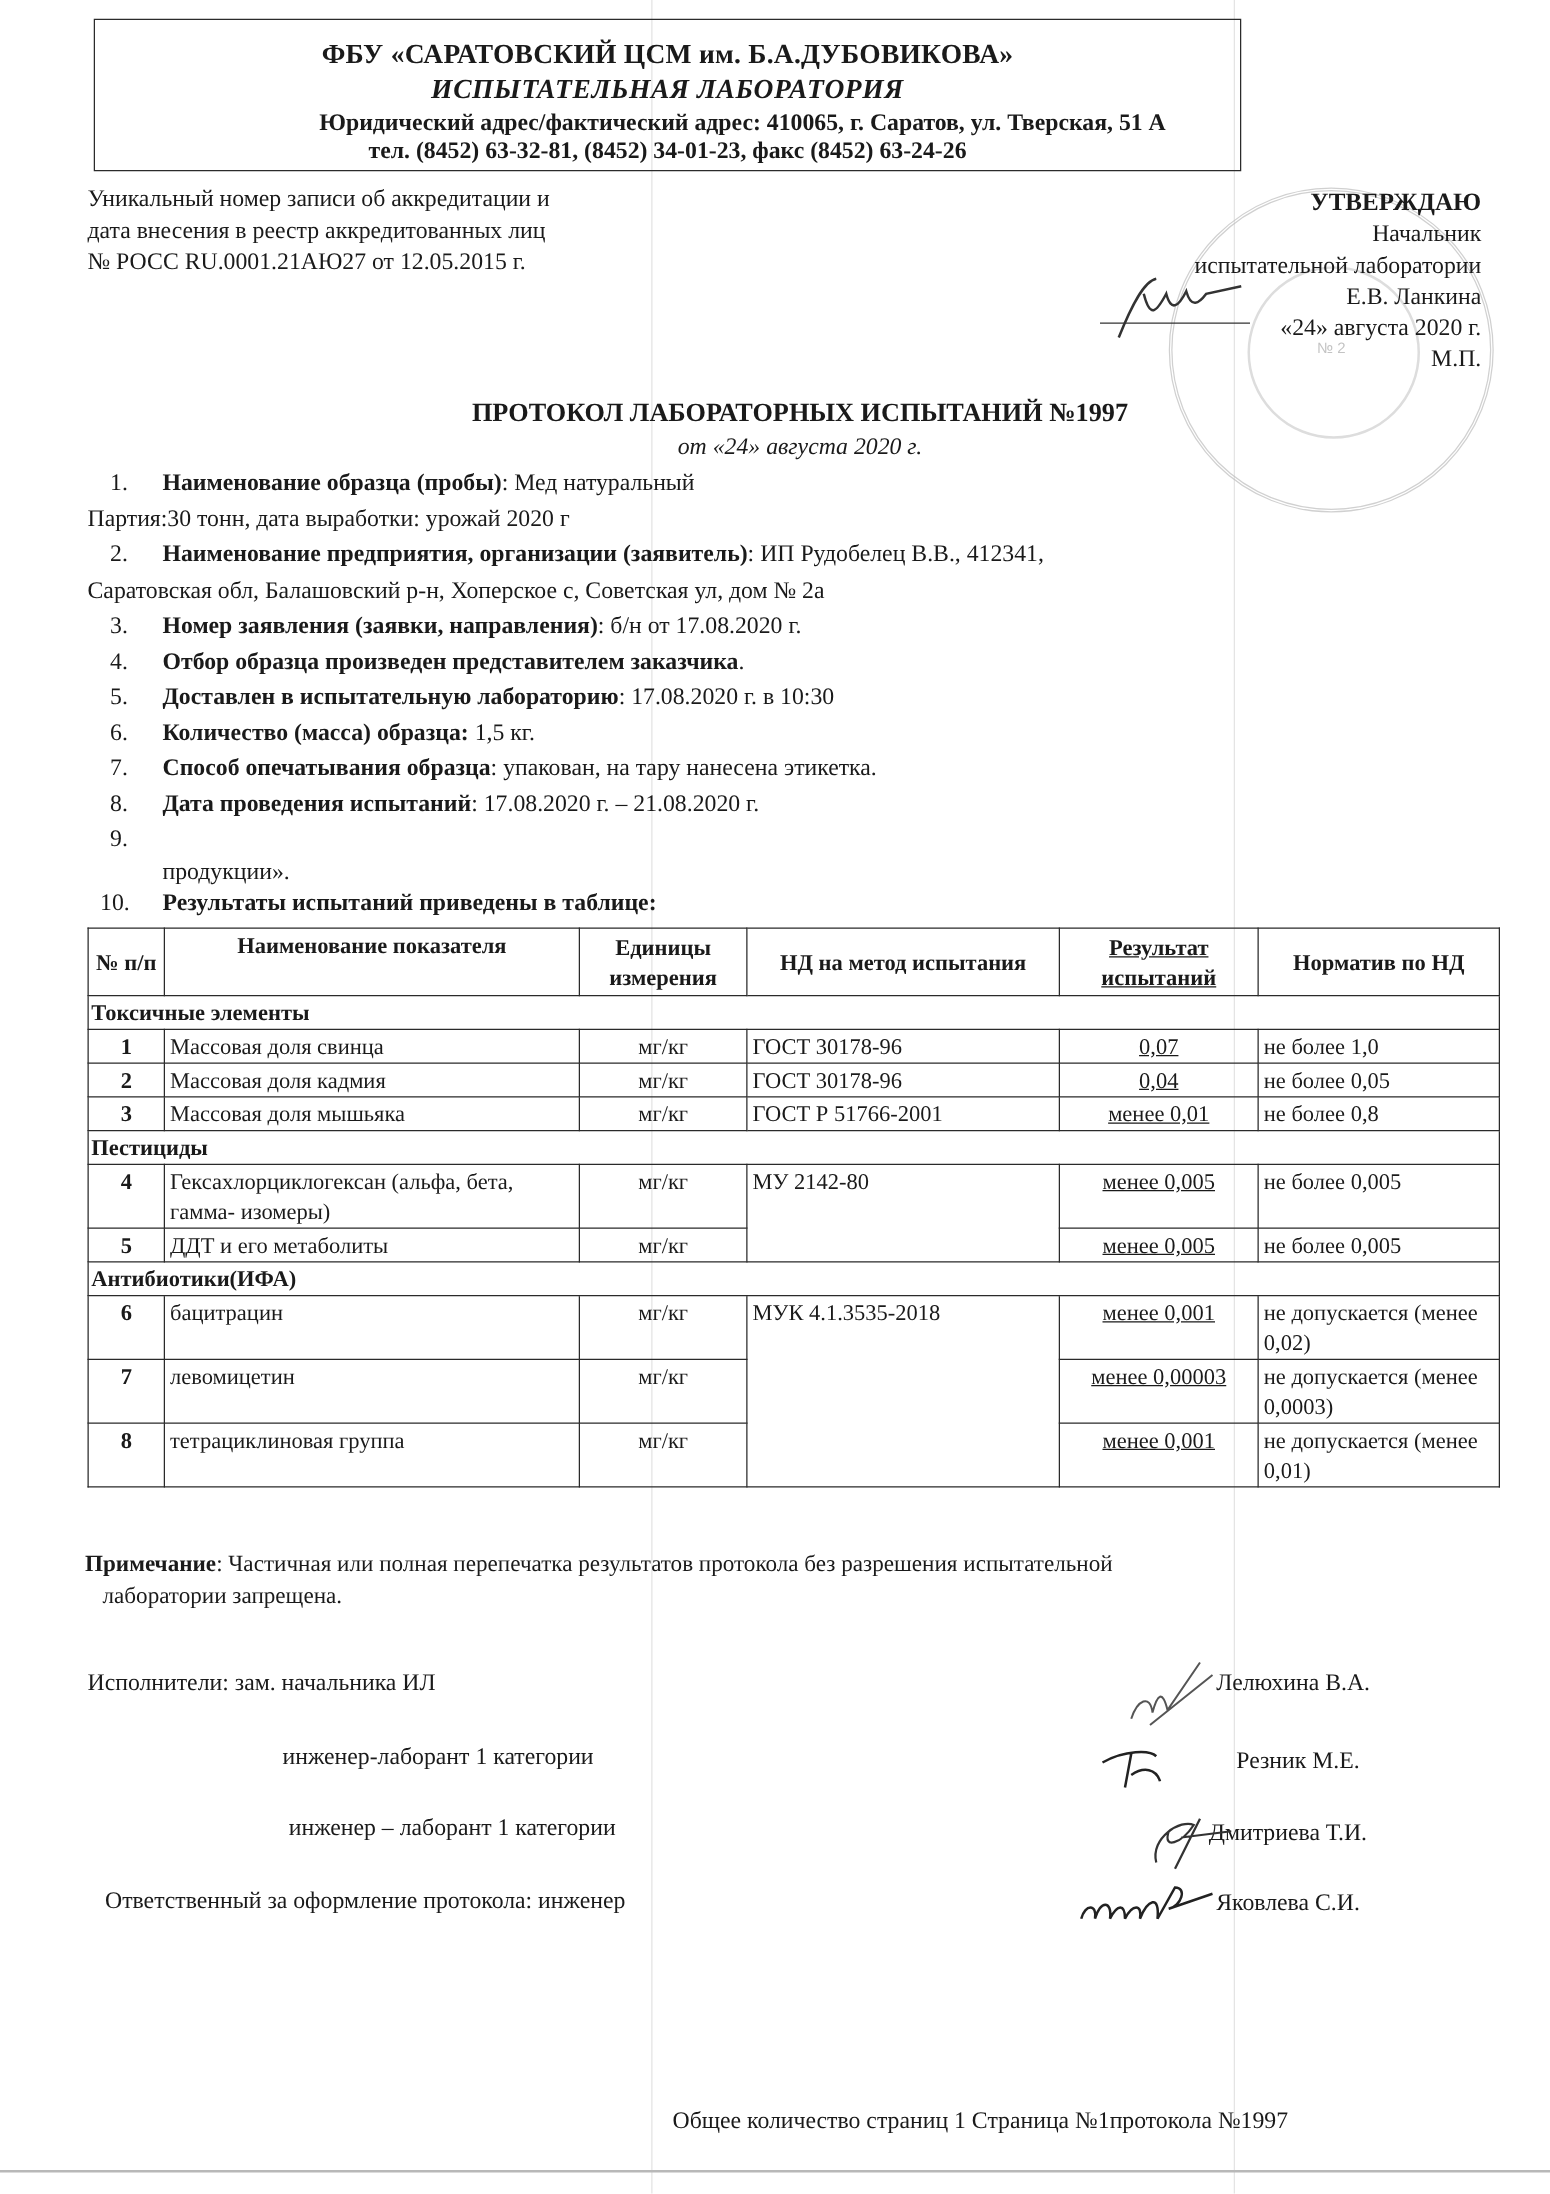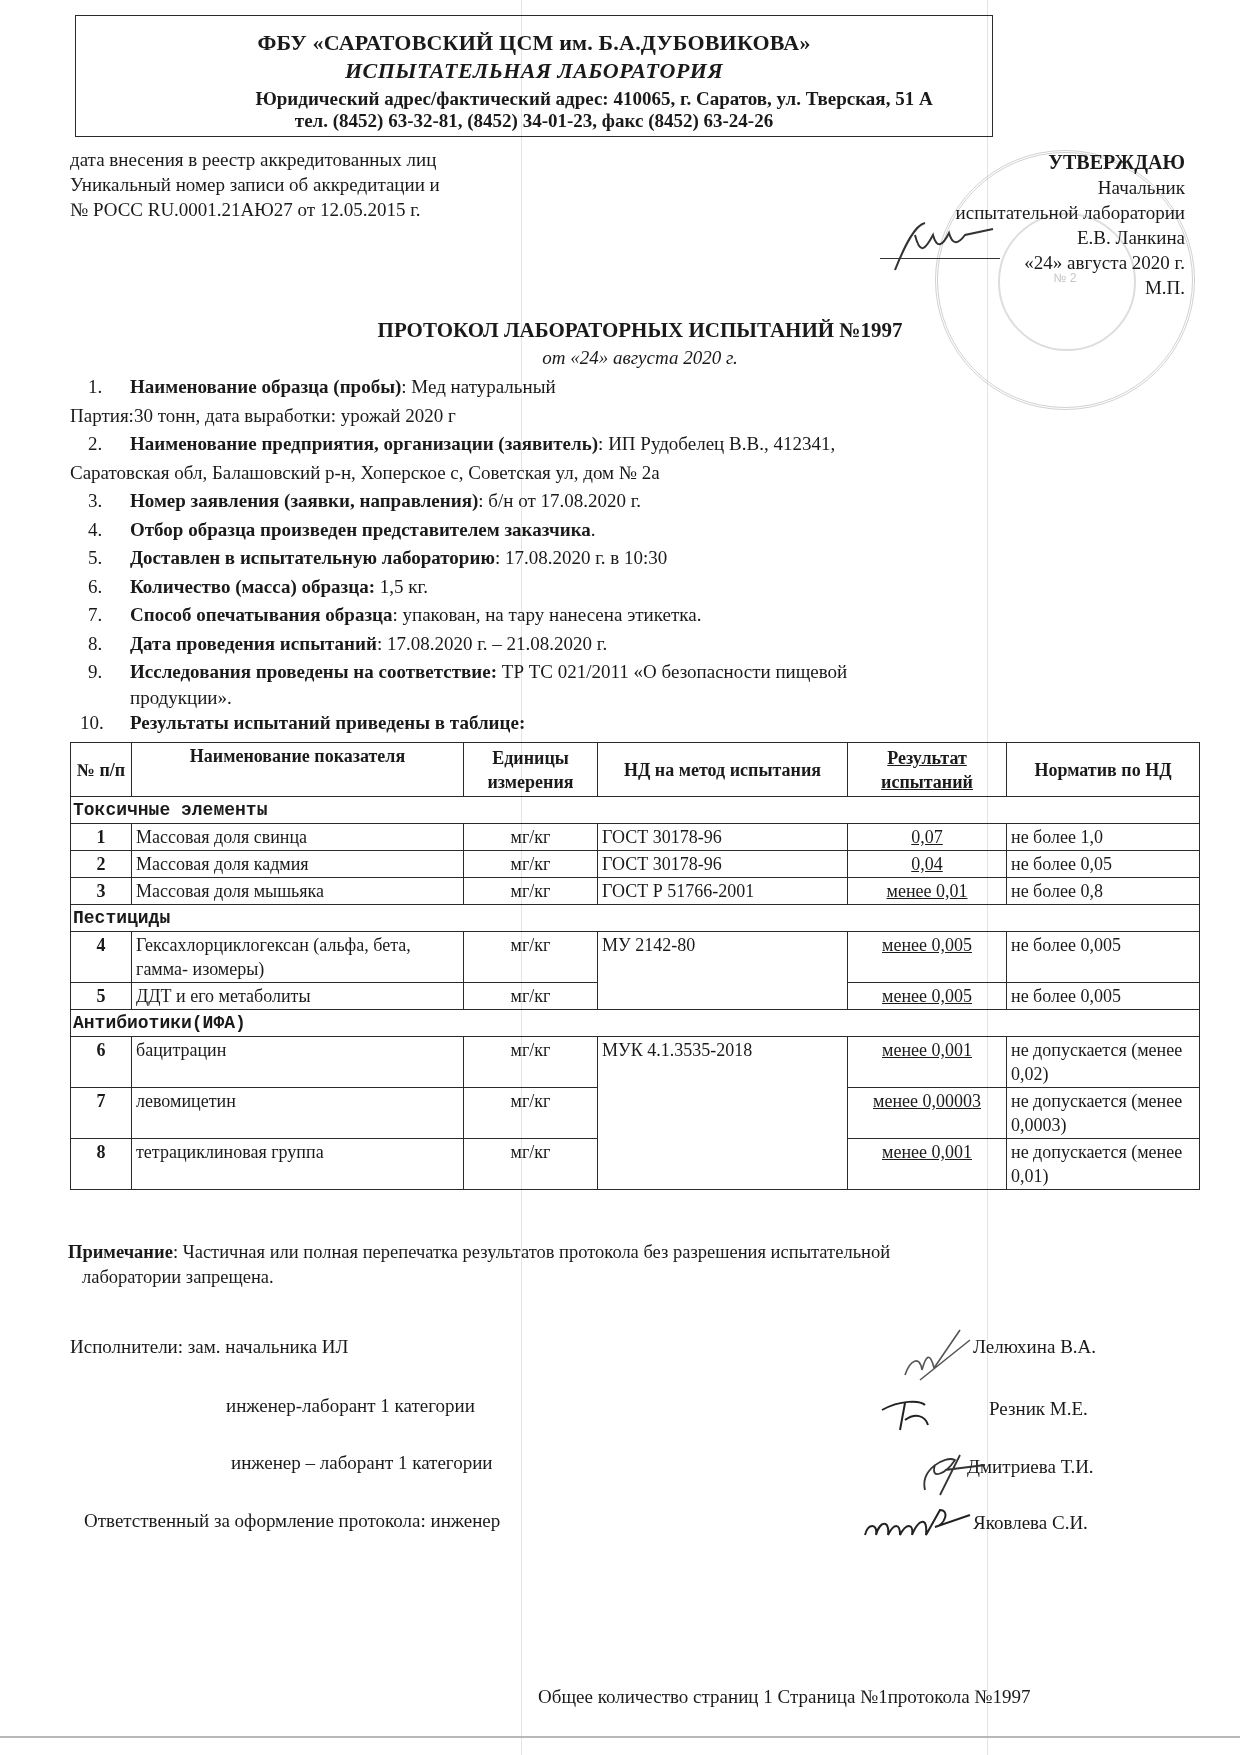--- a/index.html
+++ b/index.html
@@ -39,21 +39,21 @@
   .items b { font-weight: bold; }
   .items .cont { padding-left: 0; margin-left: -18px; }
   .items .cont2 { padding-left: 42px; }
   
   table.res {
     position: absolute; left: 70px; top: 742px; width: 1130px; border-collapse: collapse;
     font-size: 18px; line-height: 24px;
   }
   table.res td, table.res th { border: 1.2px solid #2a2a2a; padding: 1px 4px; vertical-align: top; }
   table.res th { font-weight: bold; text-align: center; vertical-align: middle; line-height: 24px; }
-  table.res .grp td { font-weight: bold; text-align: left; padding-left: 2px; font-family: Liberation Mono, monospace; }
+  table.res .grp td { font-weight: bold; text-align: left; padding-left: 2px; }
   .c-num { width: 52px; text-align: center; font-weight: bold; }
   .c-name { width: 323px; text-align: left; }
   .c-unit { width: 125px; text-align: center; }
   .c-nd { width: 241px; text-align: left; }
   .c-res { width: 150px; text-align: center; text-decoration: underline; }
   .c-norm { text-align: left; }
   .note { left: 68px; top: 1240px; width: 1100px; font-size: 18.5px; line-height: 25px; }
   .note .indent { padding-left: 14px; }
   .exec { font-size: 19px; }
   .footer { left: 538px; top: 1686px; font-size: 19px; }
@@ -67,22 +67,22 @@
 <div class="scanline" style="left:987px"></div>
 
 <div class="hdr">
   <div class="l1">ФБУ «САРАТОВСКИЙ ЦСМ  им. Б.А.ДУБОВИКОВА»</div>
   <div class="l2">ИСПЫТАТЕЛЬНАЯ  ЛАБОРАТОРИЯ</div>
   <div class="l3">Юридический адрес/фактический адрес: 410065, г. Саратов,  ул. Тверская,  51 А</div>
   <div class="l4">тел. (8452) 63-32-81, (8452) 34-01-23, факс (8452) 63-24-26</div>
 </div>
 
 <div class="abs txt accr">
+  <div>Уникальный номер записи об аккредитации и</div>
   <div>дата внесения в реестр аккредитованных лиц</div>
-  <div>Уникальный номер записи об аккредитации и</div>
   <div>№ РОСС RU.0001.21АЮ27 от 12.05.2015 г.</div>
 </div>
 
 <div class="stamp">
   <div style="position:absolute;left:0;right:0;top:118px;text-align:center;font-family:'Liberation Sans',sans-serif;font-size:12px;color:#aaa;">№ 2</div>
 </div>
 
 <div class="abs approve">
   <div class="t">УТВЕРЖДАЮ</div>
   <div>Начальник</div>
@@ -129,21 +129,20 @@
   <div class="row">
     <span class="num">7.</span>
     <span><b>Способ опечатывания образца</b><span>: </span><span>упакован, на тару нанесена этикетка.</span></span>
   </div>
   <div class="row">
     <span class="num">8.</span>
     <span><b>Дата проведения испытаний</b><span>: </span><span>17.08.2020 г. – 21.08.2020 г.</span></span>
   </div>
   <div class="row">
     <span class="num">9.</span>
-    <span><b>Исследования проведены на соответствие:</b><span> </span><span>ТР ТС 021/2011 «О безопасности пищевой</span></span>
   </div>
   <div class="cont2" style="line-height:22px">продукции».</div>
   <div class="row" style="margin-left:-8px">
     <span class="num" style="width:50px">10.</span>
     <span><b>Результаты испытаний приведены в таблице:</b></span>
   </div>
 </div>
 
 <table class="res">
   <tbody>

